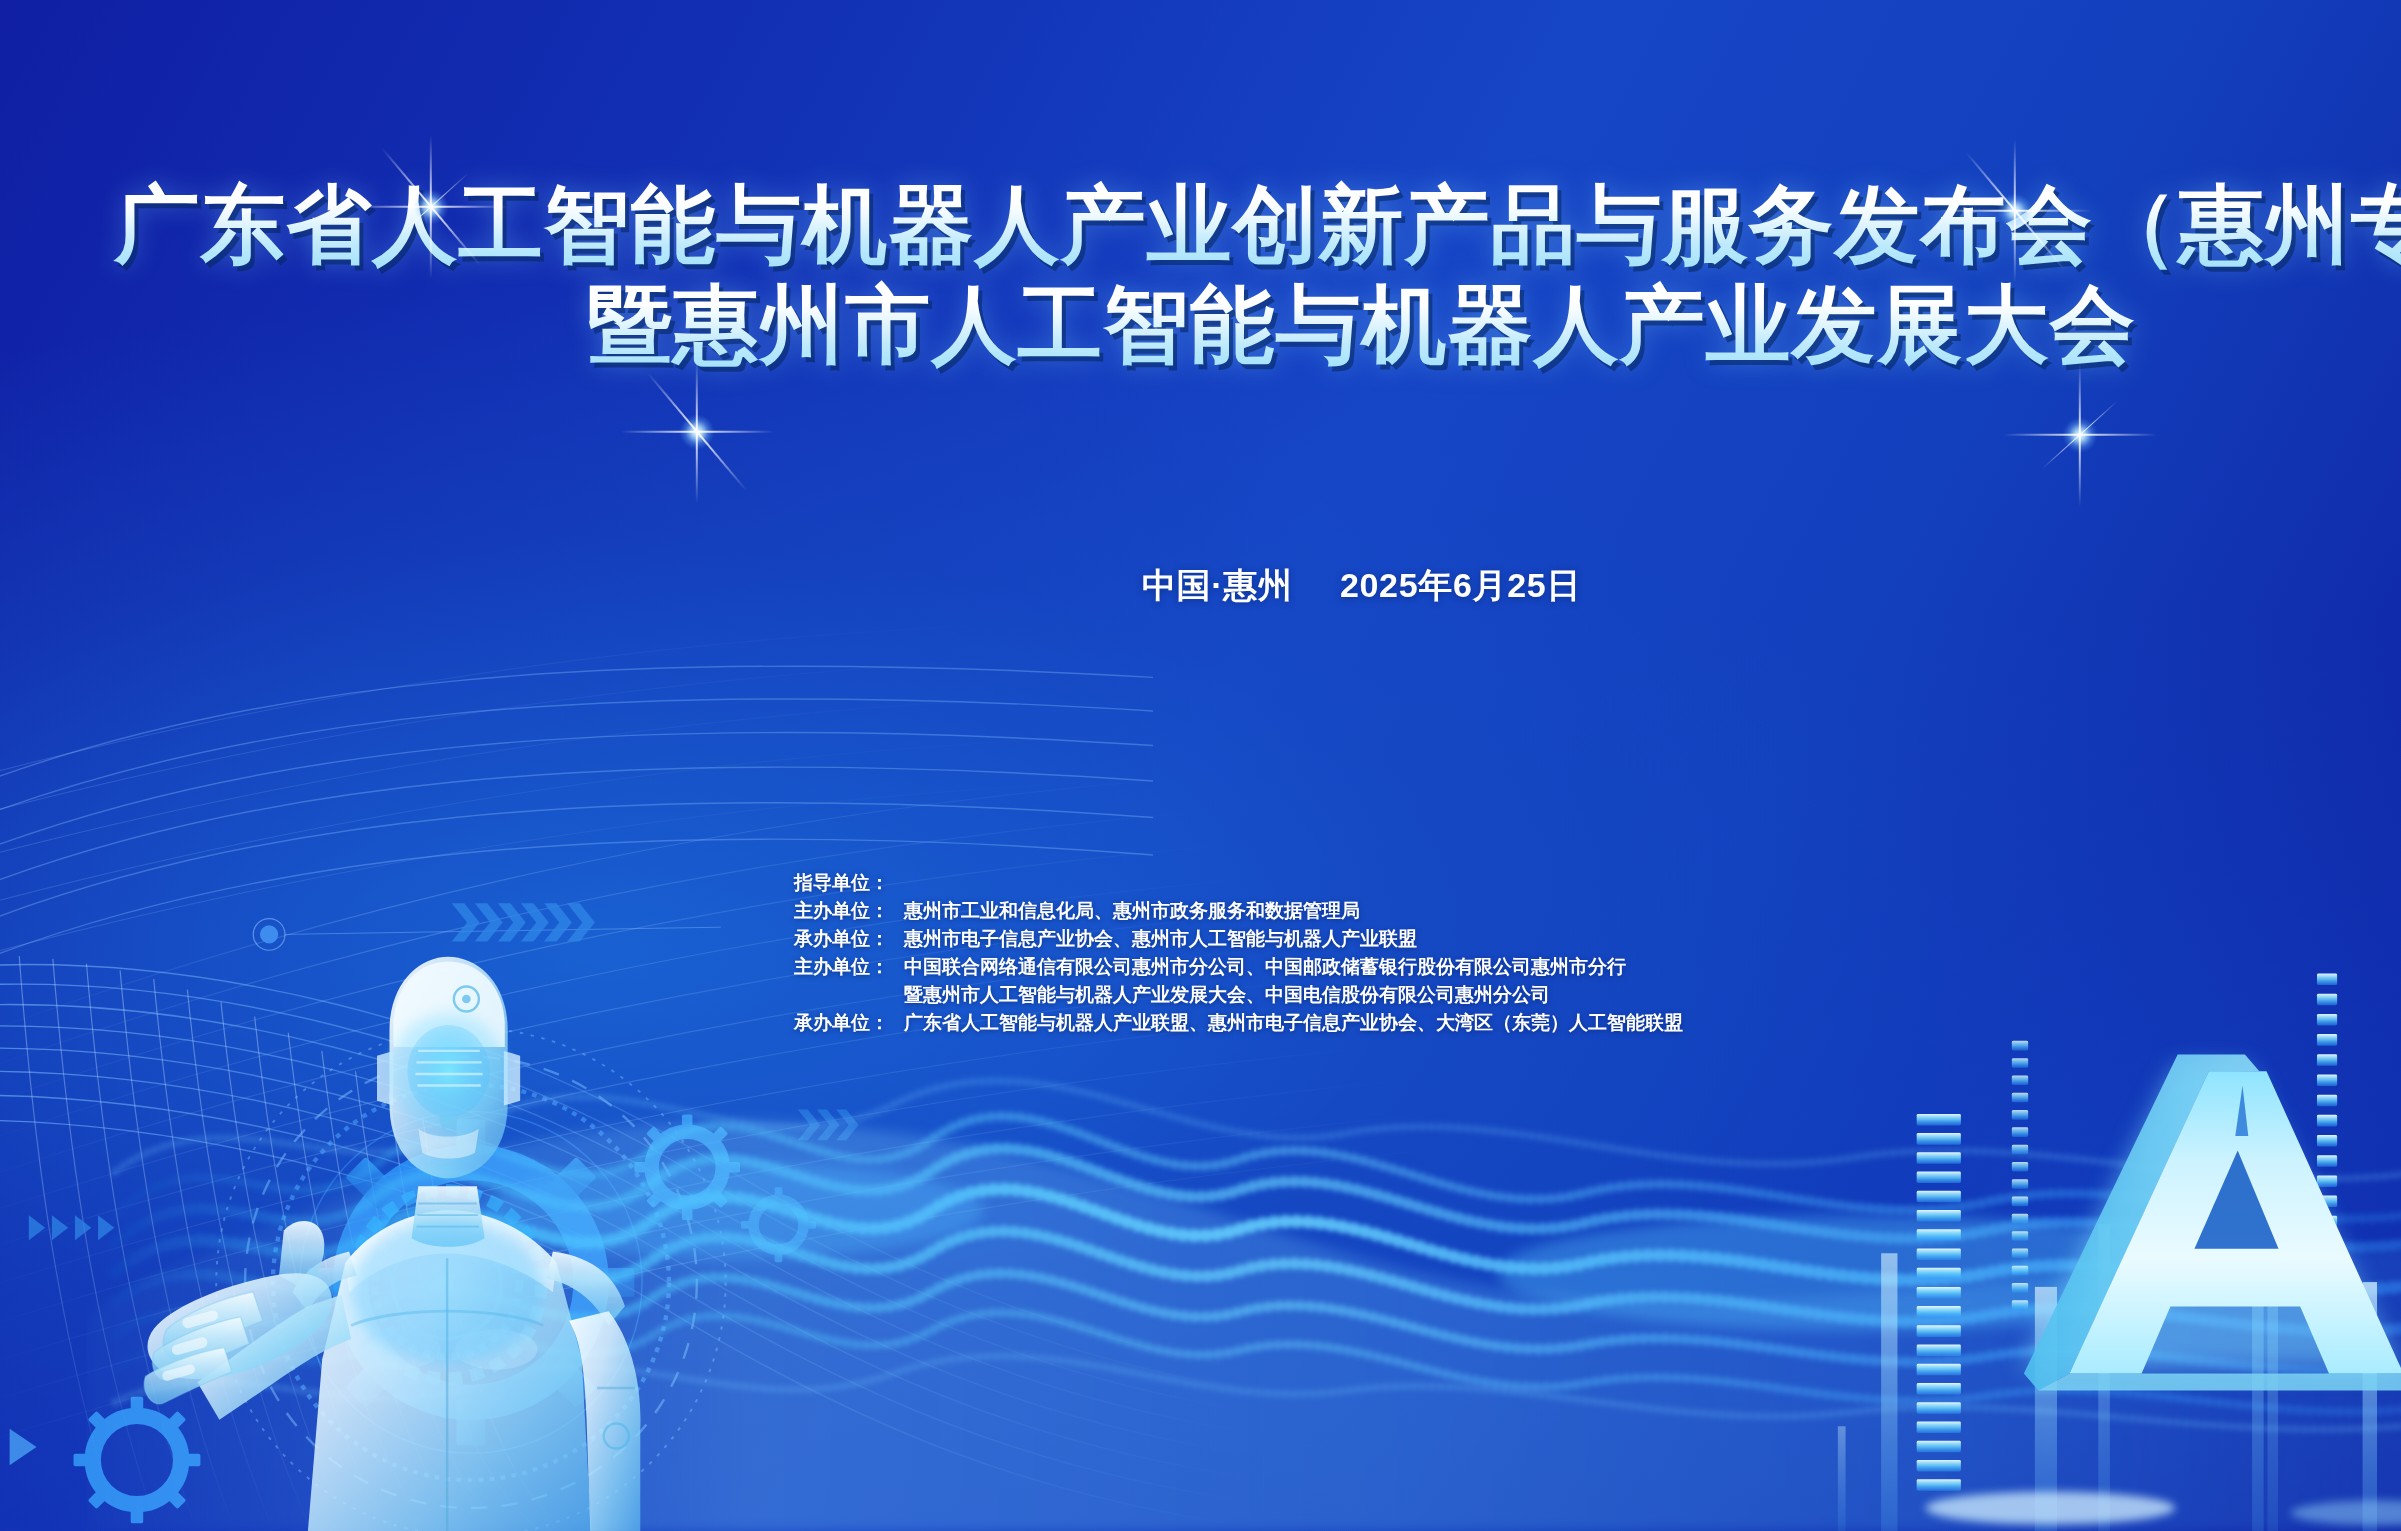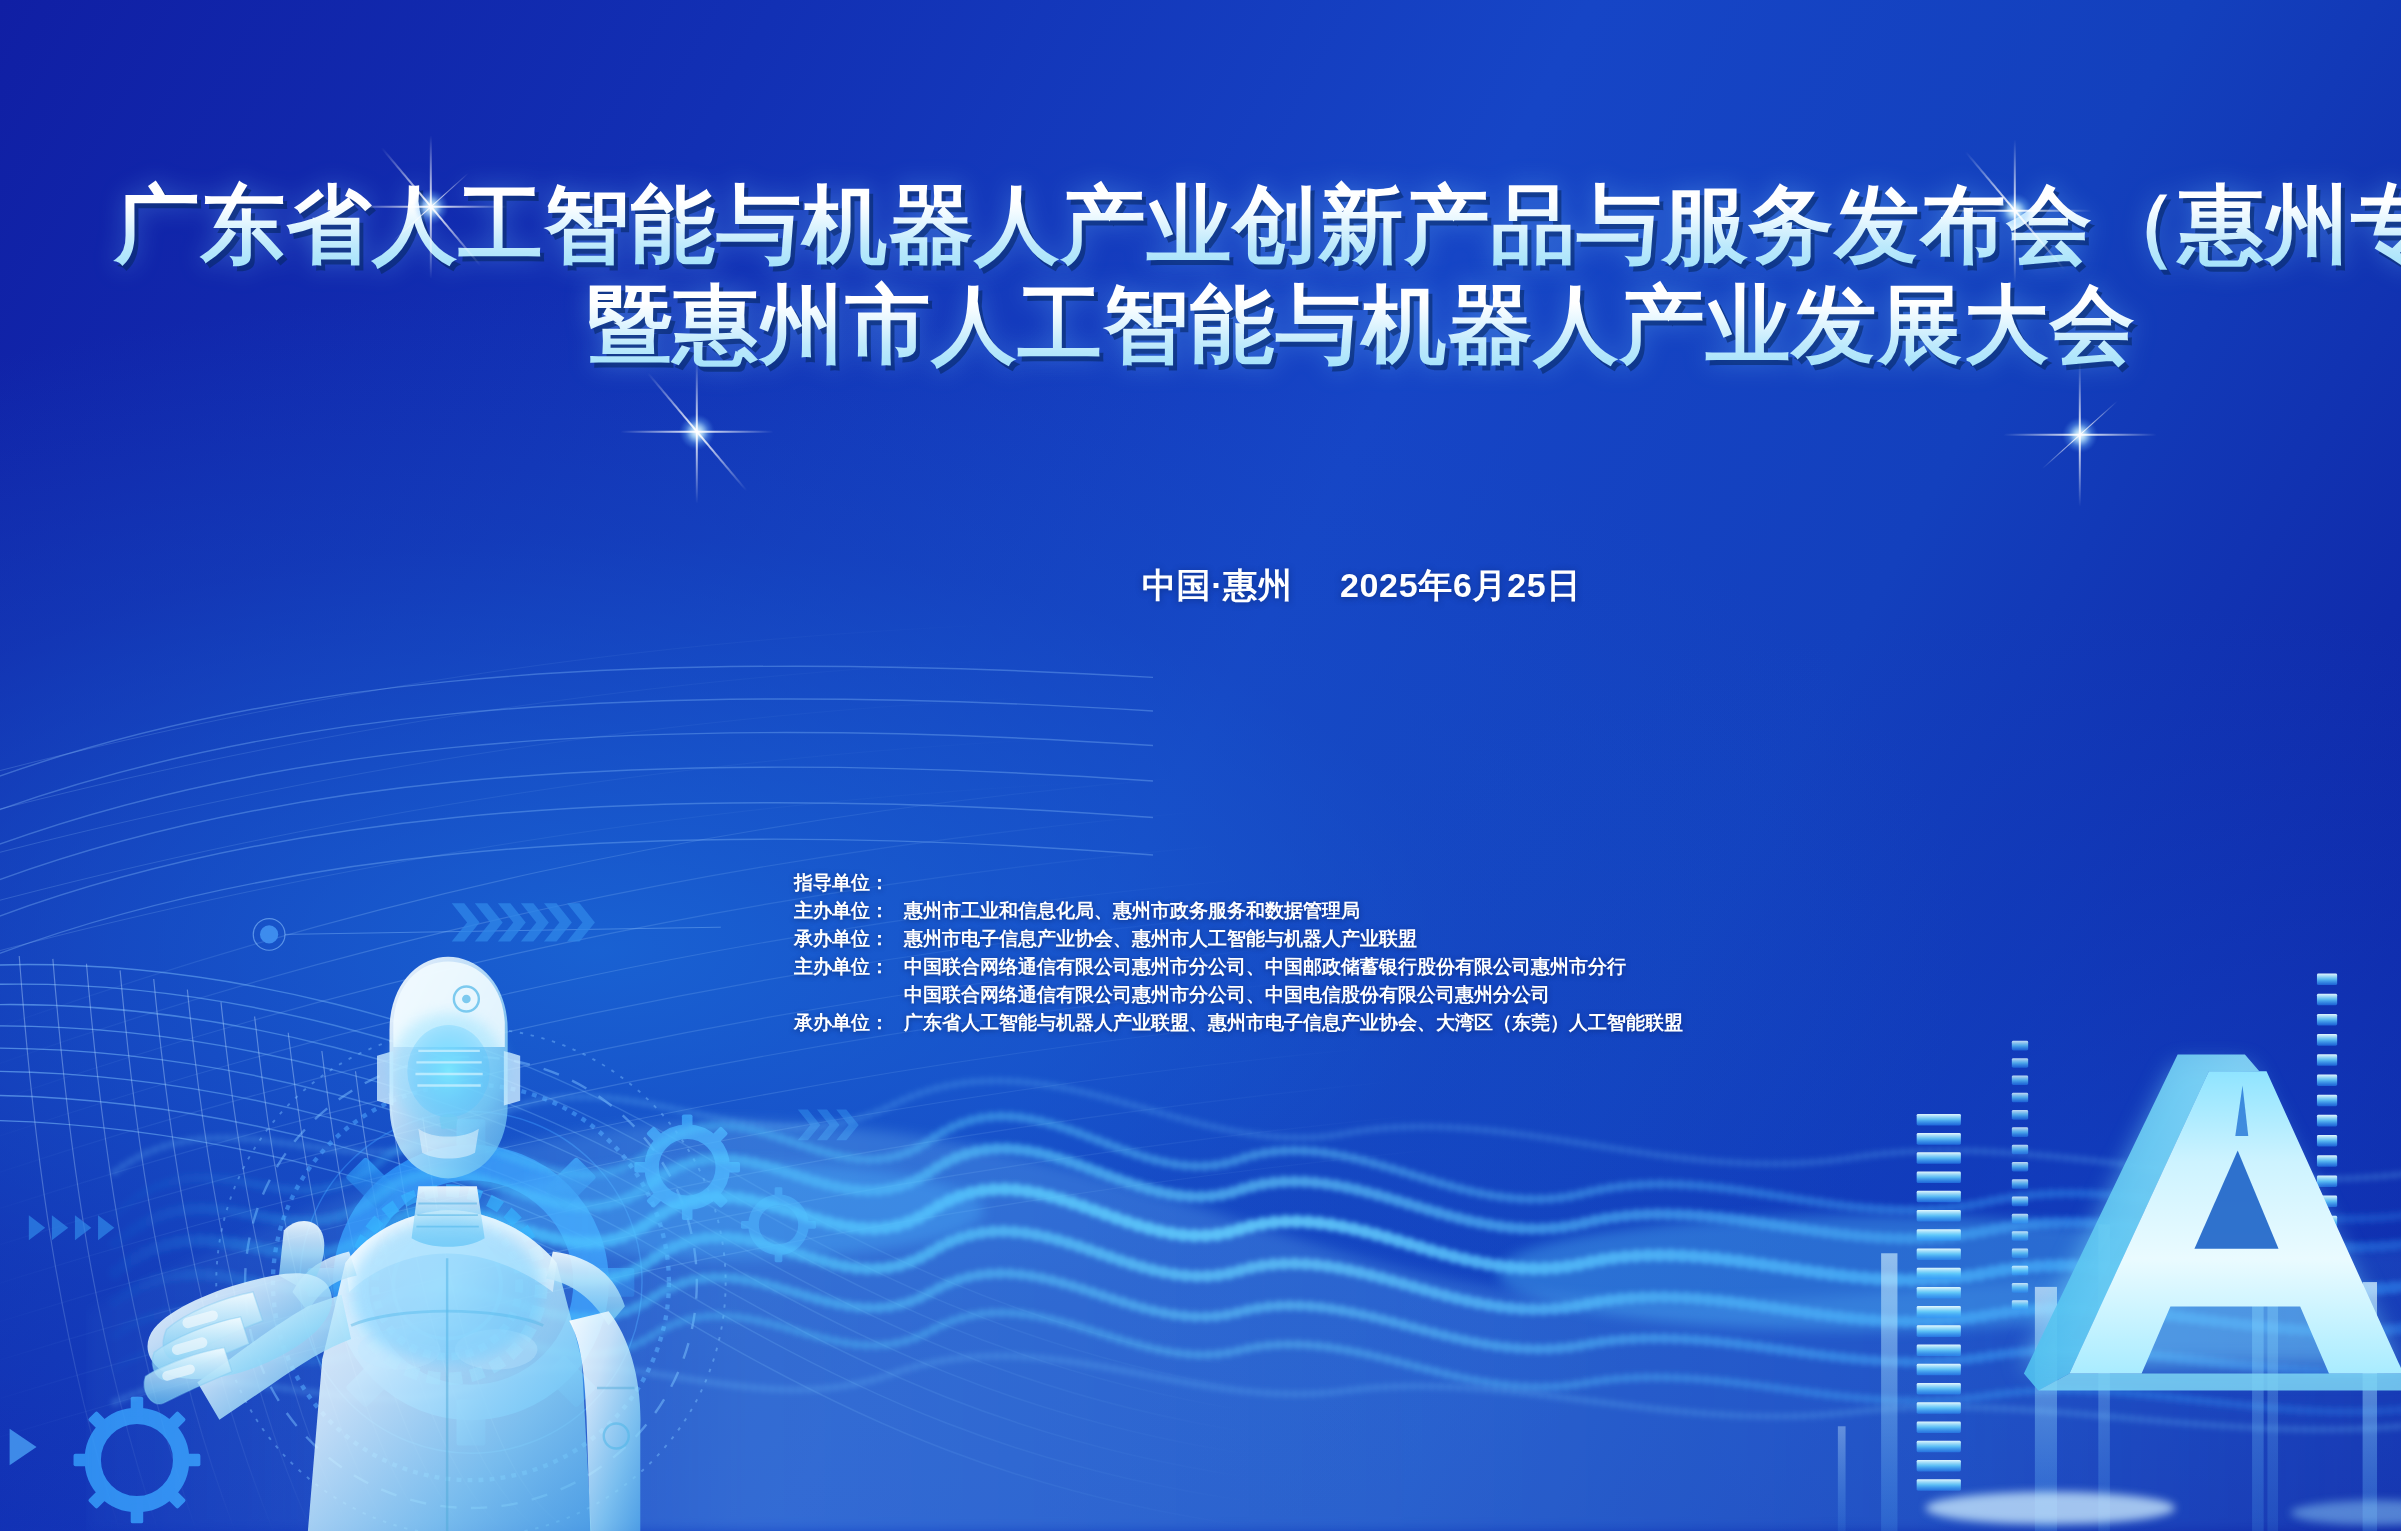--- a/index.html
+++ b/index.html
@@ -641,21 +641,21 @@
       <div class="org-row">
         <div class="org-label">承办单位：</div>
         <div class="org-val">惠州市电子信息产业协会、惠州市人工智能与机器人产业联盟</div>
       </div>
       <div class="org-row">
         <div class="org-label">主办单位：</div>
         <div class="org-val">中国联合网络通信有限公司惠州市分公司、中国邮政储蓄银行股份有限公司惠州市分行</div>
       </div>
       <div class="org-row cont">
         <div class="org-label">协办单位：</div>
-        <div class="org-val">中国联合网络通信有限公司惠州市分公司、中国电信股份有限公司惠州分公司</div>
+        <div class="org-val">暨惠州市人工智能与机器人产业发展大会、中国电信股份有限公司惠州分公司</div>
       </div>
       <div class="org-row">
         <div class="org-label">承办单位：</div>
         <div class="org-val">广东省人工智能与机器人产业联盟、惠州市电子信息产业协会、大湾区（东莞）人工智能联盟</div>
       </div>
     </div>
 
 </div>
 
 

